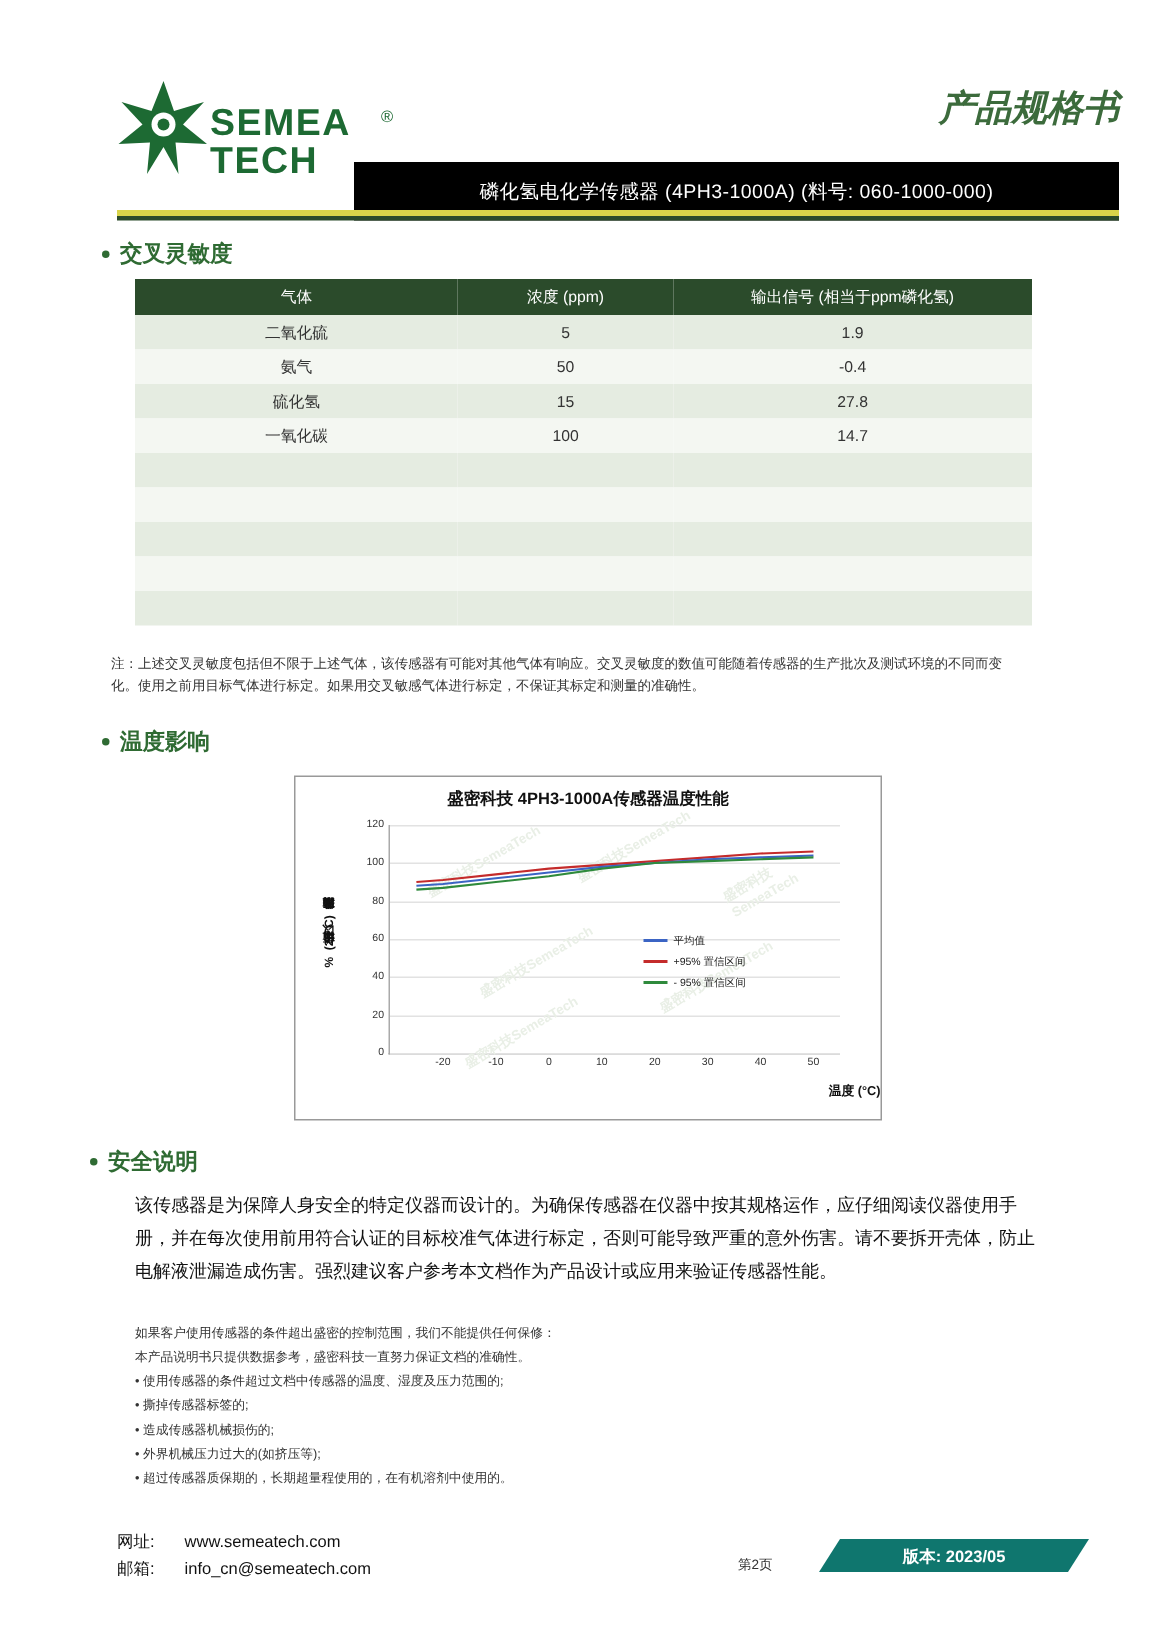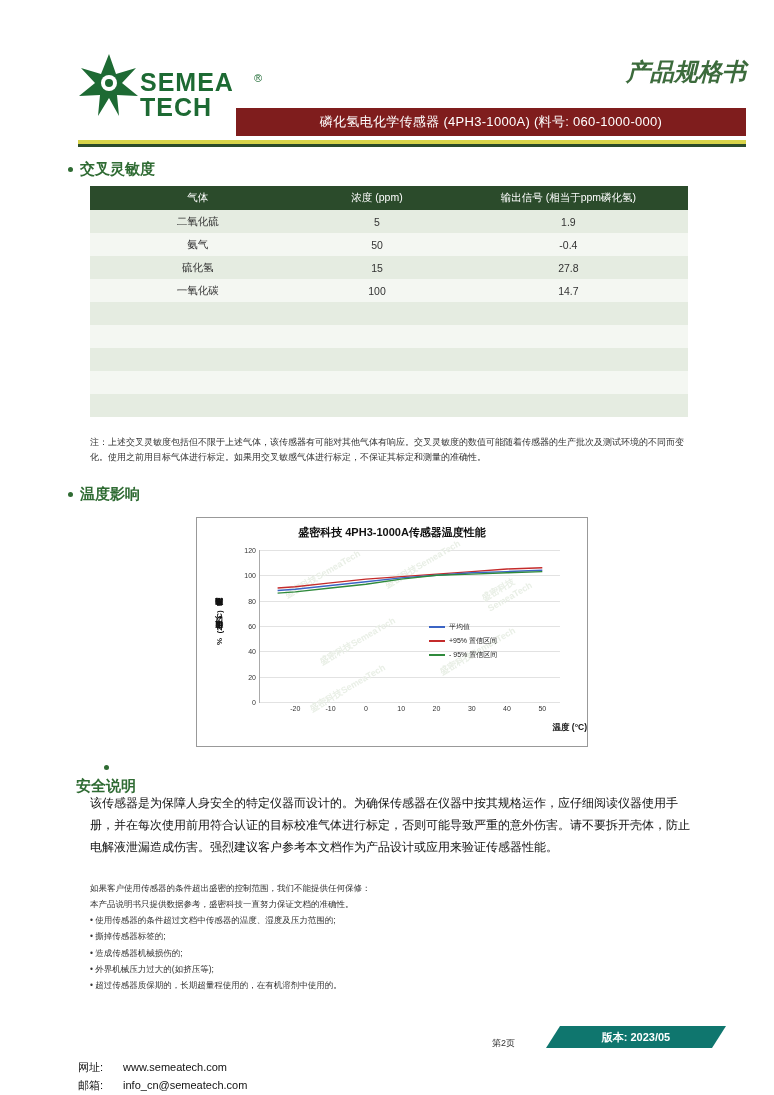--- a/index.html
+++ b/index.html
@@ -18,45 +18,45 @@
   .logo-wrap{position:absolute;left:78px;top:52px;width:190px;height:72px;}
   .logo-star{position:absolute;left:0;top:0;}
   .logo-text{position:absolute;left:62px;top:18px;font-weight:bold;color:#1d6a33;line-height:1.0;}
   .logo-text .l1{font-size:25px;letter-spacing:1px;}
   .logo-text .l2{font-size:25px;letter-spacing:1px;}
   .logo-reg{position:absolute;left:176px;top:20px;font-size:11px;color:#1d6a33;}
 
   .title-main{position:absolute;right:28px;top:56px;font-size:24px;color:#3c6b3c;
     font-family:"Liberation Serif","DejaVu Serif",serif;font-style:italic;font-weight:bold;}
 
-  .title-bar{position:absolute;left:236px;top:108px;right:28px;height:28px;background:#7f1d1d;
+  .title-bar{position:absolute;left:236px;top:108px;right:28px;height:39px;background:#000000;
     color:#ffffff;font-size:13px;display:flex;align-items:center;justify-content:center;}
   .title-bar span{letter-spacing:0.3px;}
 
   .yellow-rule{position:absolute;left:78px;right:28px;top:140px;height:4px;background:#d8d44a;}
   .green-rule{position:absolute;left:78px;right:28px;top:144px;height:3px;background:#2b4b2b;}
 
   
   .sec-title{display:flex;align-items:center;gap:7px;font-size:15px;font-weight:bold;color:#2f6b33;}
   .sec-title .dot{width:5px;height:5px;border-radius:50%;background:#2f6b33;display:inline-block;}
 
   .s1{position:absolute;left:68px;top:160px;}
   .s2{position:absolute;left:68px;top:485px;}
-  .s3{position:absolute;left:76px;top:765px;flex-direction:column;}
+  .s3{position:absolute;left:60px;top:765px;}
 
   
   table.cross{position:absolute;left:90px;top:186px;width:598px;border-collapse:collapse;font-size:10.5px;}
   table.cross thead th{background:#2b4b2b;color:#fff;font-weight:normal;height:18px;padding:3px 0;}
   table.cross tbody td{height:19px;padding:2px 0;text-align:center;color:#333;}
   table.cross tbody tr:nth-child(odd){background:#e5ece1;}
   table.cross tbody tr:nth-child(even){background:#f4f7f2;}
   table.cross tbody td.gas{text-align:center;}
   table.cross tbody tr.blank td{height:19px;}
 
-  .note{position:absolute;left:90px;top:435px;width:600px;font-size:9px;line-height:1.7;color:#333;}
+  .note{position:absolute;left:74px;top:435px;width:600px;font-size:9px;line-height:1.7;color:#333;}
 
   
   .chart-box{position:absolute;left:196px;top:517px;width:390px;height:228px;border:1px solid #999;background:#fff;}
   .chart-title{text-align:center;font-size:11px;font-weight:bold;color:#111;margin-top:7px;}
   .plot{position:absolute;left:62px;top:32px;width:300px;height:152px;border-left:1px solid #aaa;border-bottom:1px solid #aaa;}
   .gl{position:absolute;left:0;right:0;height:1px;background:#e2e2e2;}
   .ytick{position:absolute;right:calc(100% + 4px);font-size:7px;color:#333;transform:translateY(-50%);white-space:nowrap;}
   .xtick{position:absolute;top:calc(100% + 3px);font-size:7px;color:#333;transform:translateX(-50%);}
   .ylabel{position:absolute;left:18px;top:50px;font-size:8px;color:#111;writing-mode:vertical-rl;transform:rotate(180deg);text-align:center;font-weight:bold;height:120px;}
   .xlabel{position:absolute;left:0;right:0;bottom:12px;text-align:right;font-size:8.5px;font-weight:bold;color:#111;}
@@ -65,21 +65,21 @@
   .legend .swatch{width:16px;height:2px;display:inline-block;}
   .wm{position:absolute;color:#e9efe6;font-size:9px;transform:rotate(-30deg);pointer-events:none;font-weight:bold;}
 
   
   .safety-body{position:absolute;left:90px;top:792px;width:600px;font-size:12px;line-height:1.85;color:#111;}
   .fineprint{position:absolute;left:90px;top:880px;width:600px;font-size:8.5px;line-height:1.9;color:#333;}
   .fineprint ul{margin:0;padding-left:0;list-style:none;}
   .fineprint li:before{content:"• ";}
 
   
-  .footer{position:absolute;left:78px;top:1020px;font-size:11px;line-height:1.6;color:#111;margin-top:39px;}
+  .footer{position:absolute;left:78px;top:1020px;font-size:11px;line-height:1.6;color:#111;}
   .footer .lbl{display:inline-block;width:42px;}
   .pageno{position:absolute;left:492px;top:1037px;font-size:9px;color:#333;}
   .ver-banner{position:absolute;left:546px;top:1026px;width:180px;height:22px;background:#0f766e;color:#fff;font-size:11px;font-weight:bold;
     display:flex;align-items:center;justify-content:center;
     clip-path:polygon(14px 0,180px 0,166px 22px,0 22px);}
 </style>
 </head>
 <body>
 
 <div class="page">

